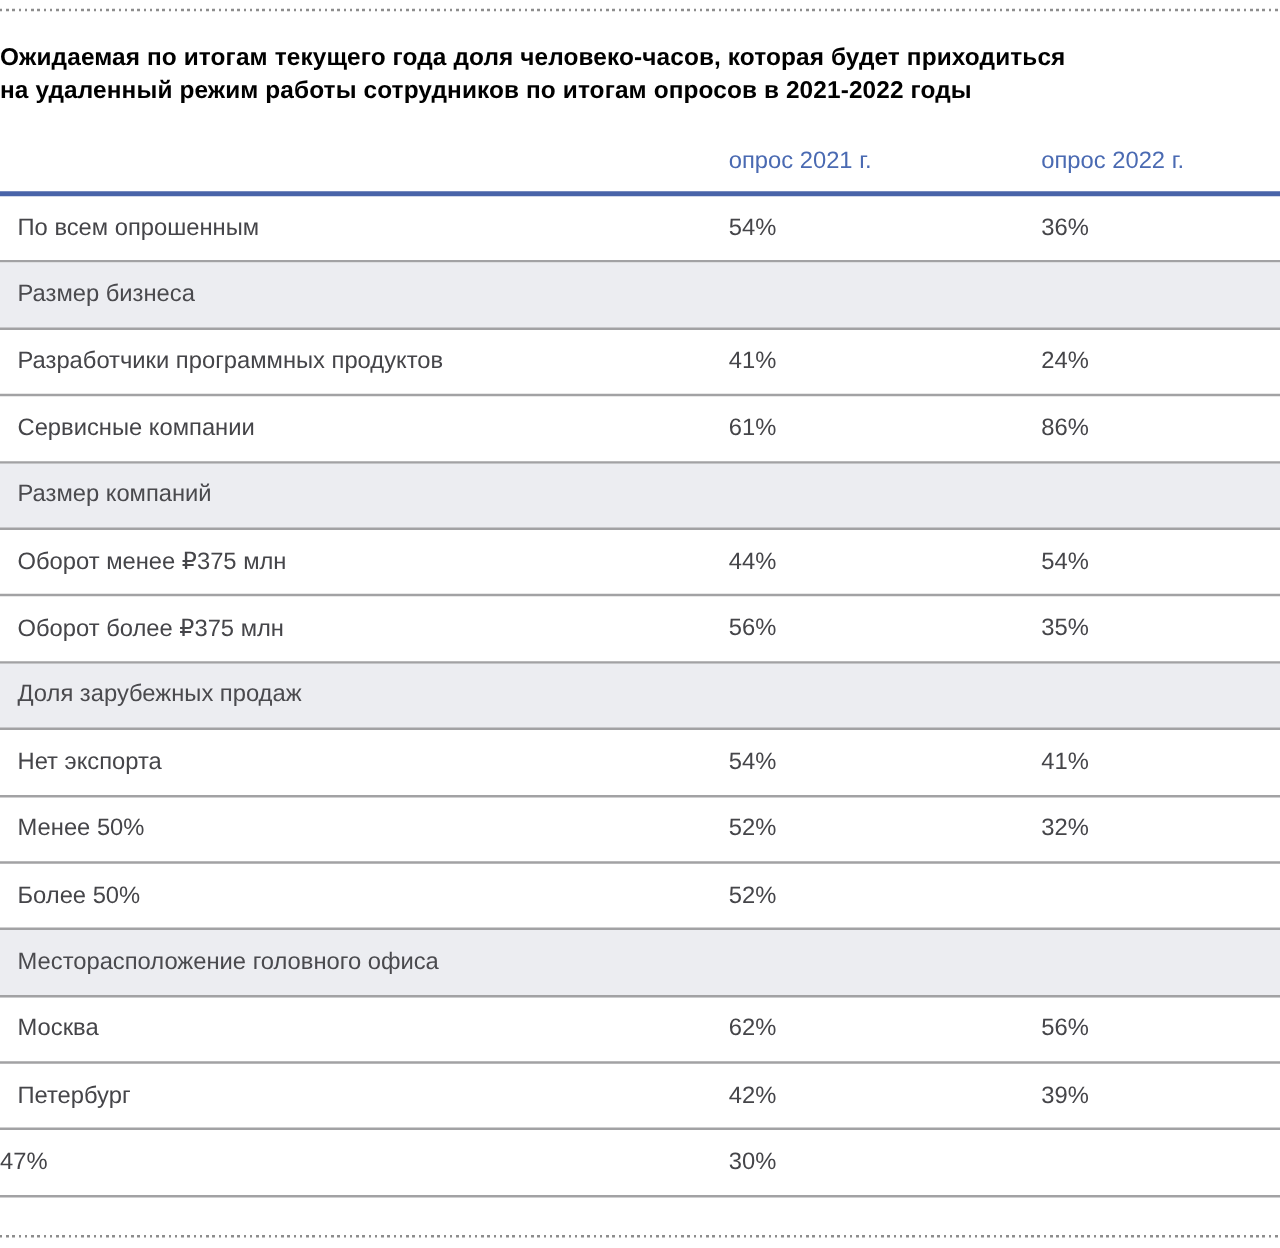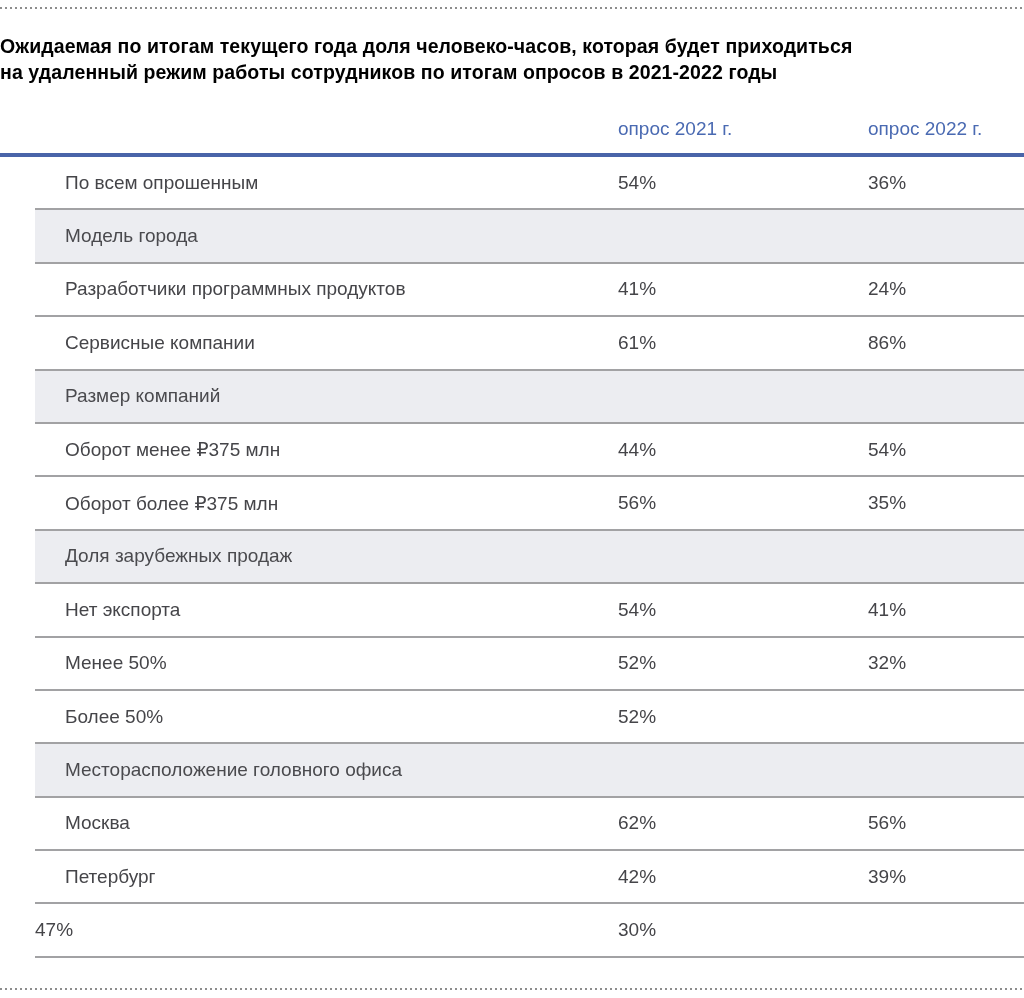--- a/index.html
+++ b/index.html
@@ -26,21 +26,20 @@
     font-size: 19.5px;
     font-weight: bold;
     line-height: 26px;
     letter-spacing: 0.1px;
   }
   .title span { display: block; }
 
   .grid-cols {
     display: grid;
     grid-template-columns: 583px 250px auto;
-    margin-left: 35px;
   }
 
   .col-headers {
     height: 68px;
     align-items: end;
     padding-bottom: 13px;
     box-sizing: border-box;
     color: #4a6ab2;
     font-size: 19px;
   }
@@ -51,21 +50,21 @@
   }
 
   .row {
     height: 53.4px;
     box-sizing: border-box;
     border-bottom: 2px solid #a2a2a4;
     align-items: center;
     font-size: 19px;
     color: #454549;
   }
-  .row .label { padding-left: 30px; }
+  .row .label { padding-left: 14px; }
   .row.section {
     background: #ecedf1;
     color: #4a4a4e;
   }
 </style>
 </head>
 <body>
 
 <div class="page">
 
@@ -86,21 +85,21 @@
 
   <div>
 
     <div class="row data grid-cols">
       <div class="label">По всем опрошенным</div>
       <div class="val">54%</div>
       <div class="val">36%</div>
     </div>
 
     <div class="row section grid-cols">
-      <div class="label">Модель города</div>
+      <div class="label">Размер бизнеса</div>
       <div class="val"></div>
       <div class="val"></div>
     </div>
 
     <div class="row data grid-cols">
       <div class="label">Разработчики программных продуктов</div>
       <div class="val">41%</div>
       <div class="val">24%</div>
     </div>
 

